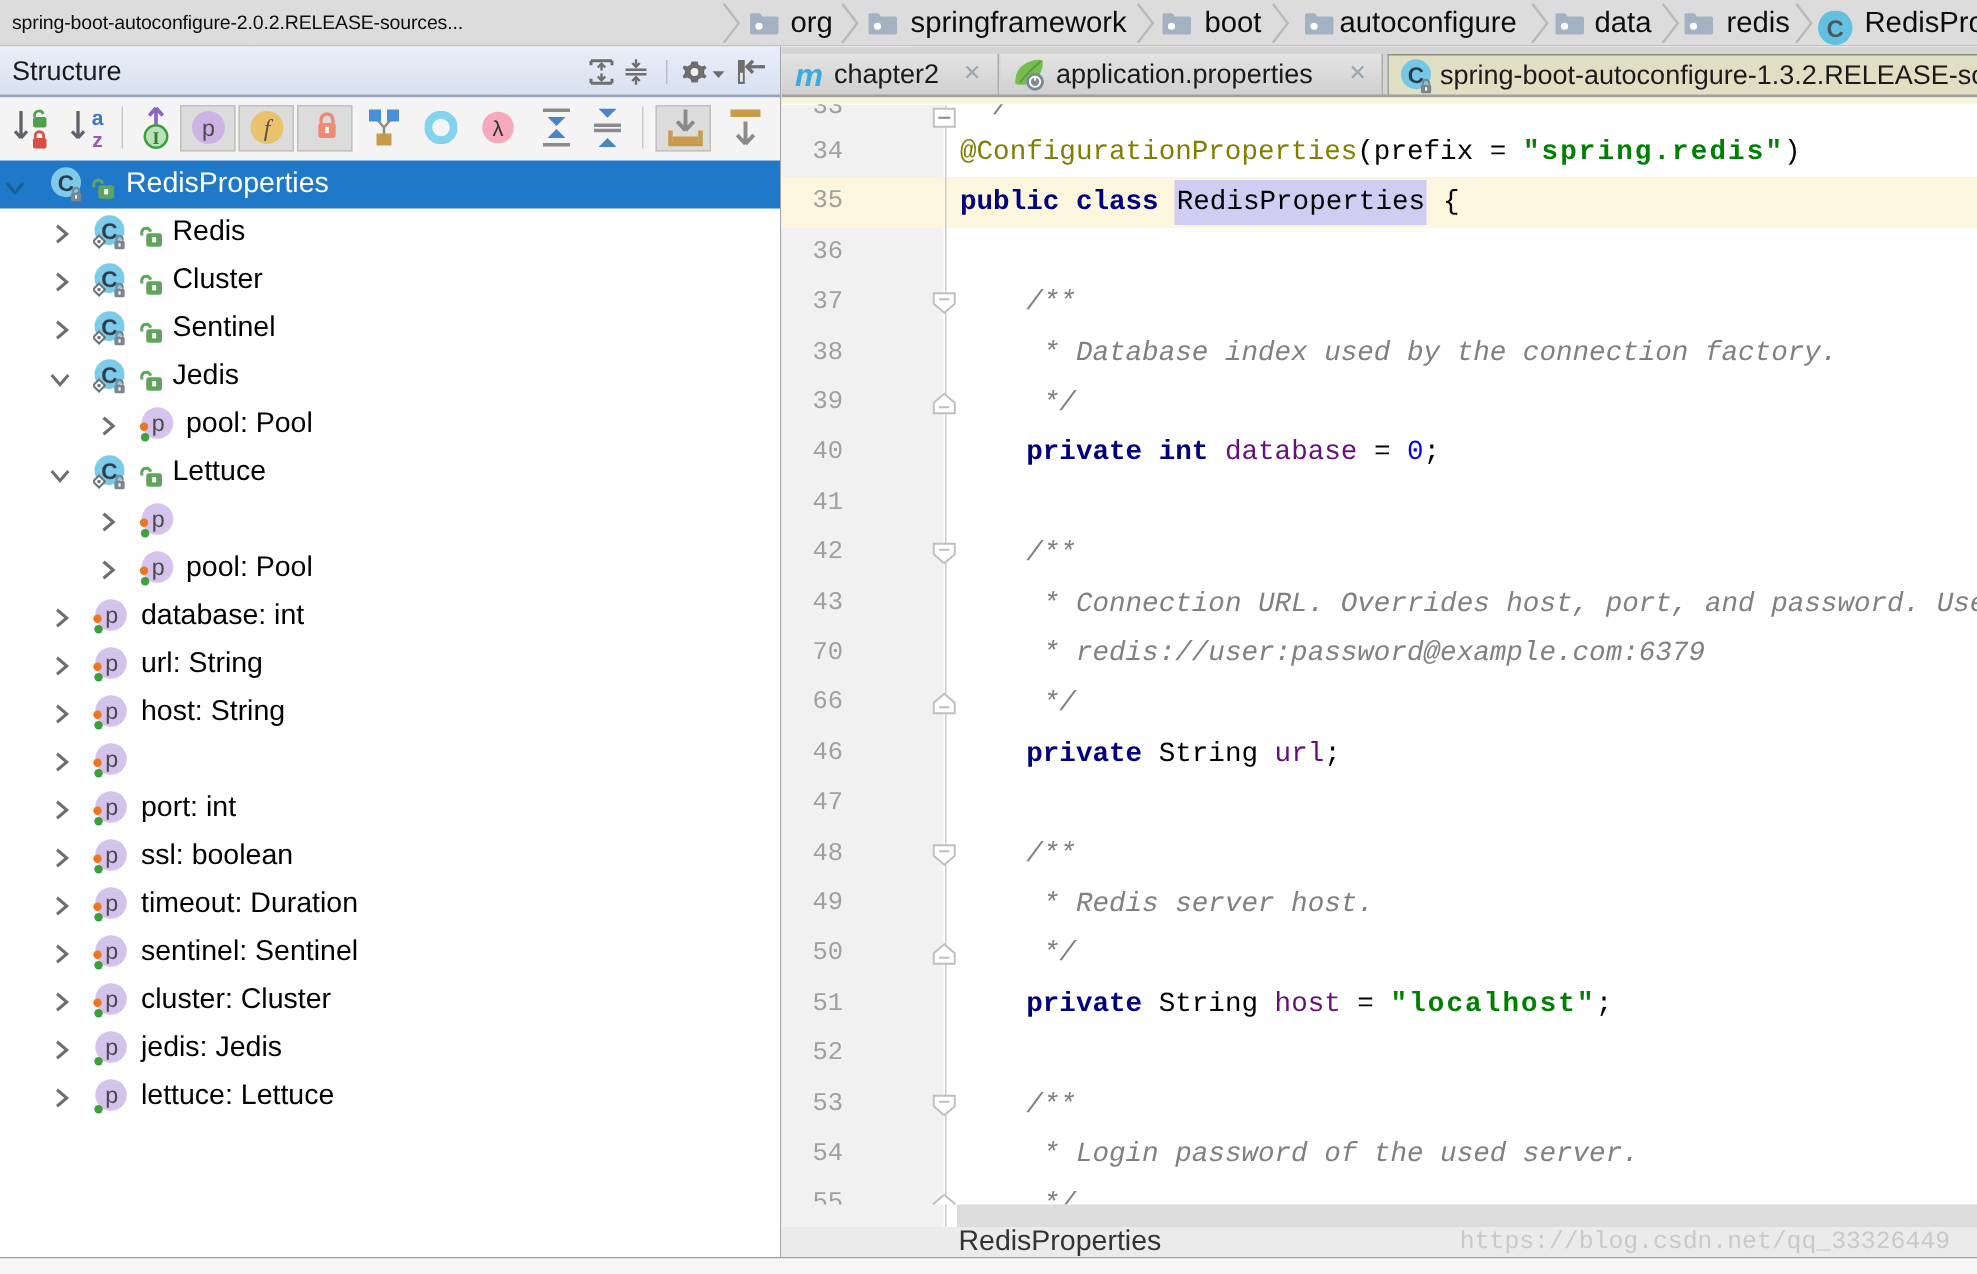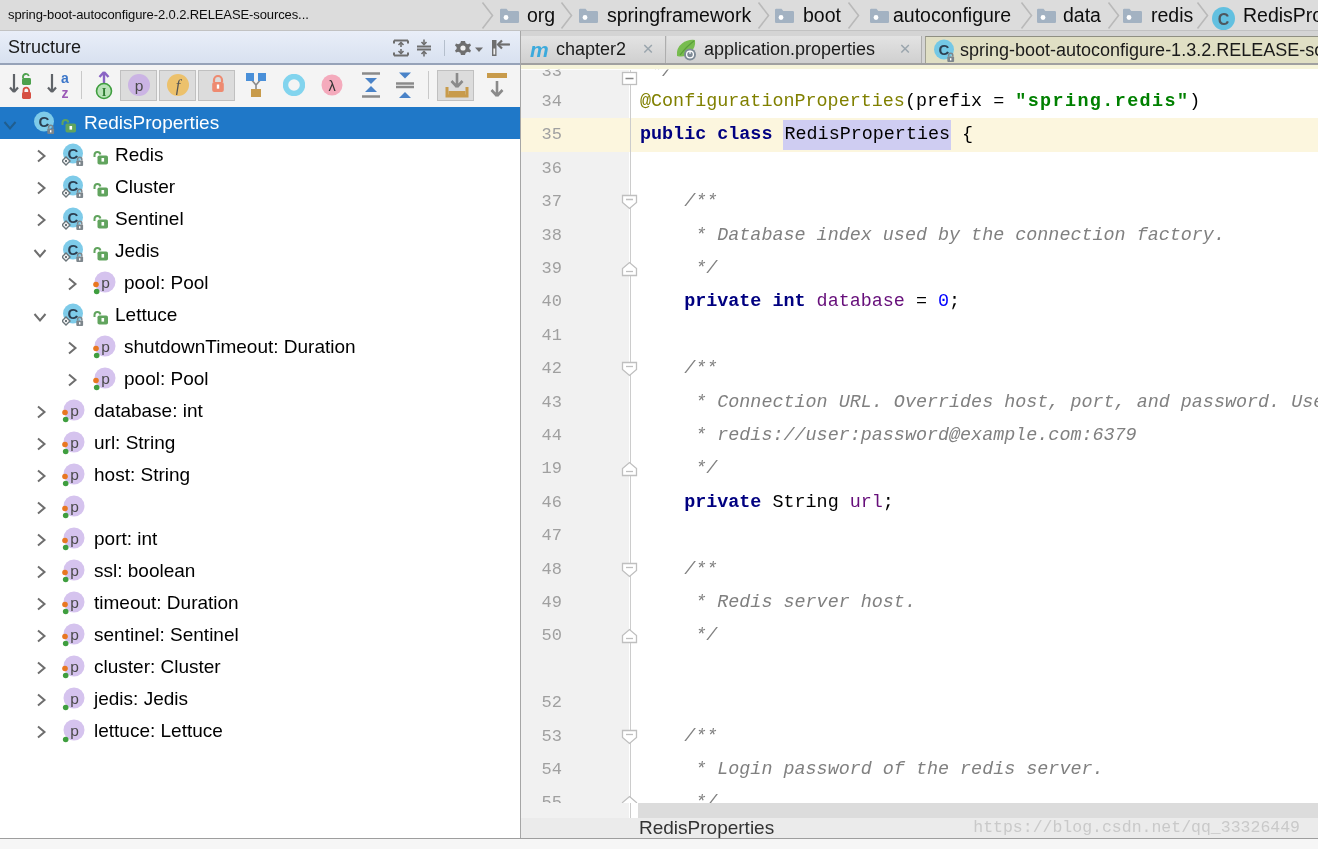--- a/index.html
+++ b/index.html
@@ -351,21 +351,20 @@
 <div class="row" style="top:224px">
       <svg class="abs" style="left:66px;top:10px" width="12" height="14">
         <path d="M3 1.5 L9.5 7 L3 12.5" fill="none" stroke="#6e6e6e" stroke-width="2"></path>
       </svg>
       <svg class="abs" style="left:92px;top:4px" width="24" height="24" viewBox="0 0 24 24">
         <circle cx="13" cy="11" r="10.5" fill="#d5c3ee"></circle>
         <text x="13.5" y="16.5" font-size="15.5" font-family="Liberation Sans" fill="#4a4a4a" text-anchor="middle">p</text>
         <circle cx="4" cy="13.5" r="2.8" fill="#e87722"></circle>
         <circle cx="4.7" cy="20.5" r="2.8" fill="#3f9e3f"></circle>
       </svg>
-      <div class="txt" style="left:124px">shutdownTimeout: Duration</div>
     </div>
 <div class="row" style="top:256px">
       <svg class="abs" style="left:66px;top:10px" width="12" height="14">
         <path d="M3 1.5 L9.5 7 L3 12.5" fill="none" stroke="#6e6e6e" stroke-width="2"></path>
       </svg>
       <svg class="abs" style="left:92px;top:4px" width="24" height="24" viewBox="0 0 24 24">
         <circle cx="13" cy="11" r="10.5" fill="#d5c3ee"></circle>
         <text x="13.5" y="16.5" font-size="15.5" font-family="Liberation Sans" fill="#4a4a4a" text-anchor="middle">p</text>
         <circle cx="4" cy="13.5" r="2.8" fill="#e87722"></circle>
         <circle cx="4.7" cy="20.5" r="2.8" fill="#3f9e3f"></circle>
@@ -562,25 +561,25 @@
       </div>
 <svg class="fold" style="top:330.1px" width="17" height="16" viewBox="0 0 17 16">
         <path d="M1.5 1.5 H15.5 V8.5 L8.5 14.5 L1.5 8.5 Z" fill="#fff" stroke="#bfbfbf" stroke-width="1.3"></path>
         <path d="M5 5.5 H12" stroke="#bfbfbf" stroke-width="1.3"></path>
       </svg>
 <div class="ln" style="top:354.5px">
         <div class="no">43</div>
         <div class="cd">    <span class="c"> * Connection URL. Overrides host, port, and password. Use</span></div>
       </div>
 <div class="ln" style="top:387.9px">
-        <div class="no">44</div>
+        <div class="no">70</div>
         <div class="cd">    <span class="c"> * redis://user:password@example.com:6379</span></div>
       </div>
 <div class="ln" style="top:421.3px">
-        <div class="no">19</div>
+        <div class="no">66</div>
         <div class="cd">    <span class="c"> */</span></div>
       </div>
 <svg class="fold" style="top:430.3px" width="17" height="16" viewBox="0 0 17 16">
         <path d="M1.5 14.5 H15.5 V7.5 L8.5 1.5 L1.5 7.5 Z" fill="#fff" stroke="#bfbfbf" stroke-width="1.3"></path>
         <path d="M5 10.5 H12" stroke="#bfbfbf" stroke-width="1.3"></path>
       </svg>
 <div class="ln" style="top:454.7px">
         <div class="no">46</div>
         <div class="cd">    <span class="k">private</span> String <span class="fb">url</span>;</div>
       </div>
@@ -601,35 +600,39 @@
         <div class="cd">    <span class="c"> * Redis server host.</span></div>
       </div>
 <div class="ln" style="top:588.3px">
         <div class="no">50</div>
         <div class="cd">    <span class="c"> */</span></div>
       </div>
 <svg class="fold" style="top:597.3px" width="17" height="16" viewBox="0 0 17 16">
         <path d="M1.5 14.5 H15.5 V7.5 L8.5 1.5 L1.5 7.5 Z" fill="#fff" stroke="#bfbfbf" stroke-width="1.3"></path>
         <path d="M5 10.5 H12" stroke="#bfbfbf" stroke-width="1.3"></path>
       </svg>
+<div class="ln" style="top:621.7px">
+        <div class="no">51</div>
+        <div class="cd">    <span class="k">private</span> String <span class="fb">host</span> = <span class="s">"localhost"</span>;</div>
+      </div>
 <div class="ln" style="top:655.1px">
         <div class="no">52</div>
         <div class="cd"></div>
       </div>
 <div class="ln" style="top:688.5px">
         <div class="no">53</div>
         <div class="cd">    <span class="c">/**</span></div>
       </div>
 <svg class="fold" style="top:697.5px" width="17" height="16" viewBox="0 0 17 16">
         <path d="M1.5 1.5 H15.5 V8.5 L8.5 14.5 L1.5 8.5 Z" fill="#fff" stroke="#bfbfbf" stroke-width="1.3"></path>
         <path d="M5 5.5 H12" stroke="#bfbfbf" stroke-width="1.3"></path>
       </svg>
 <div class="ln" style="top:721.9px">
         <div class="no">54</div>
-        <div class="cd">    <span class="c"> * Login password of the redis server.</span></div>
+        <div class="cd">    <span class="c"> * Login password of the used server.</span></div>
       </div>
 <div class="ln" style="top:755.3px">
         <div class="no">55</div>
         <div class="cd">    <span class="c"> */</span></div>
       </div>
 <svg class="fold" style="top:764.3px" width="17" height="16" viewBox="0 0 17 16">
         <path d="M1.5 14.5 H15.5 V7.5 L8.5 1.5 L1.5 7.5 Z" fill="#fff" stroke="#bfbfbf" stroke-width="1.3"></path>
         <path d="M5 10.5 H12" stroke="#bfbfbf" stroke-width="1.3"></path>
       </svg>
   </div>

